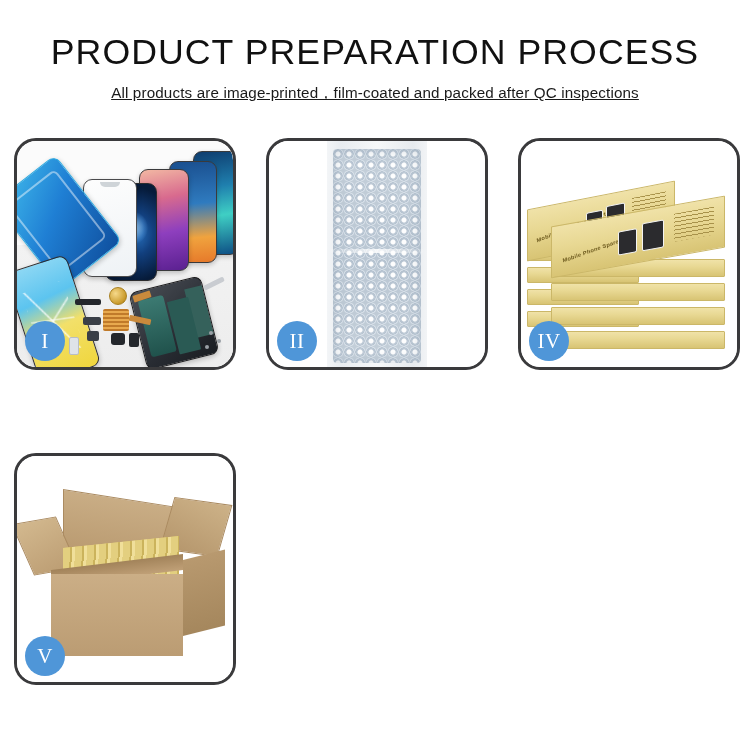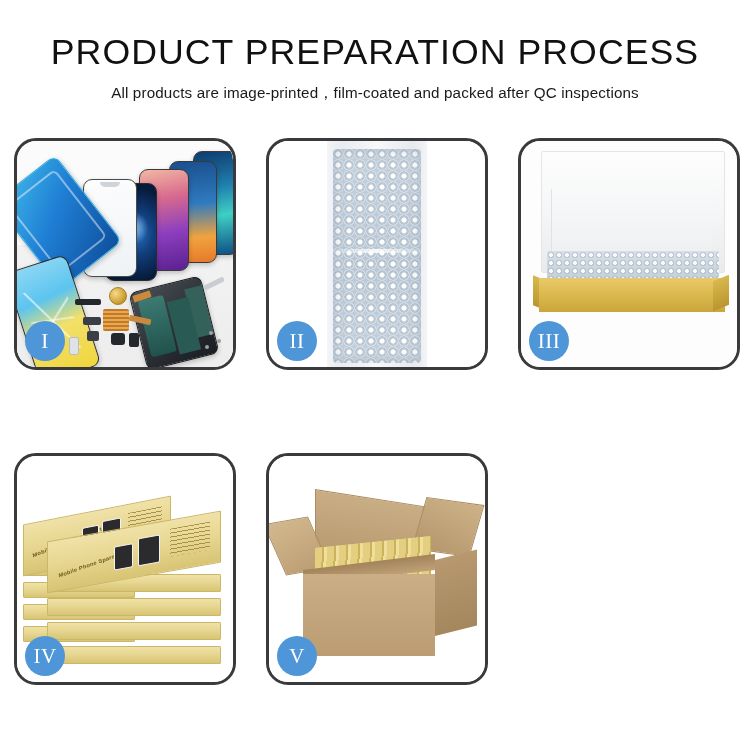--- a/index.html
+++ b/index.html
@@ -31,20 +31,21 @@
     white-space: nowrap;
     transform: scaleX(1.02);
   }
   #page-subtitle {
     font-family: "Liberation Sans", sans-serif;
     font-size: 15.2px;
     color: #1a1a1a;
     margin: 12px 0 0 0;
     letter-spacing: 0.15px;
     white-space: nowrap;
+    text-decoration: underline;
   }
 
   
   #grid {
     position: absolute;
     left: 0;
     top: 138px;
     width: 750px;
     height: 552px;
     display: grid;
@@ -397,32 +398,20 @@
   <div class="panel">
     <div class="panel-photo noclick">
       <div class="p2-bg"></div>
       <div class="p2-sleeve"></div>
       <div class="p2-bubbles"></div>
       <div class="p2-seam"></div>
     </div>
     <div class="badge">II</div>
   </div>
 
-  <div class="panel">
-    <div class="panel-photo noclick">
-      <div class="p3-bg"></div>
-      <div class="p3-lid"></div>
-      <div class="p3-lid-in"></div>
-      <div class="p3-foam"></div>
-      <div class="p3-tray-l"></div>
-      <div class="p3-tray"></div>
-      <div class="p3-tray-r"></div>
-    </div>
-    <div class="badge">III</div>
-  </div>
 
   <div class="panel">
     <div class="panel-photo noclick">
       <div class="p4-bg"></div>
 
       <div class="stack-box" style="left:6px; top:170px; width:110px; height:14px;"></div>
       <div class="stack-box" style="left:6px; top:148px; width:110px; height:14px;"></div>
       <div class="stack-box" style="left:6px; top:126px; width:110px; height:14px;"></div>
       <div class="stack-box" style="left:6px; top:104px; width:110px; height:14px;"></div>
 

